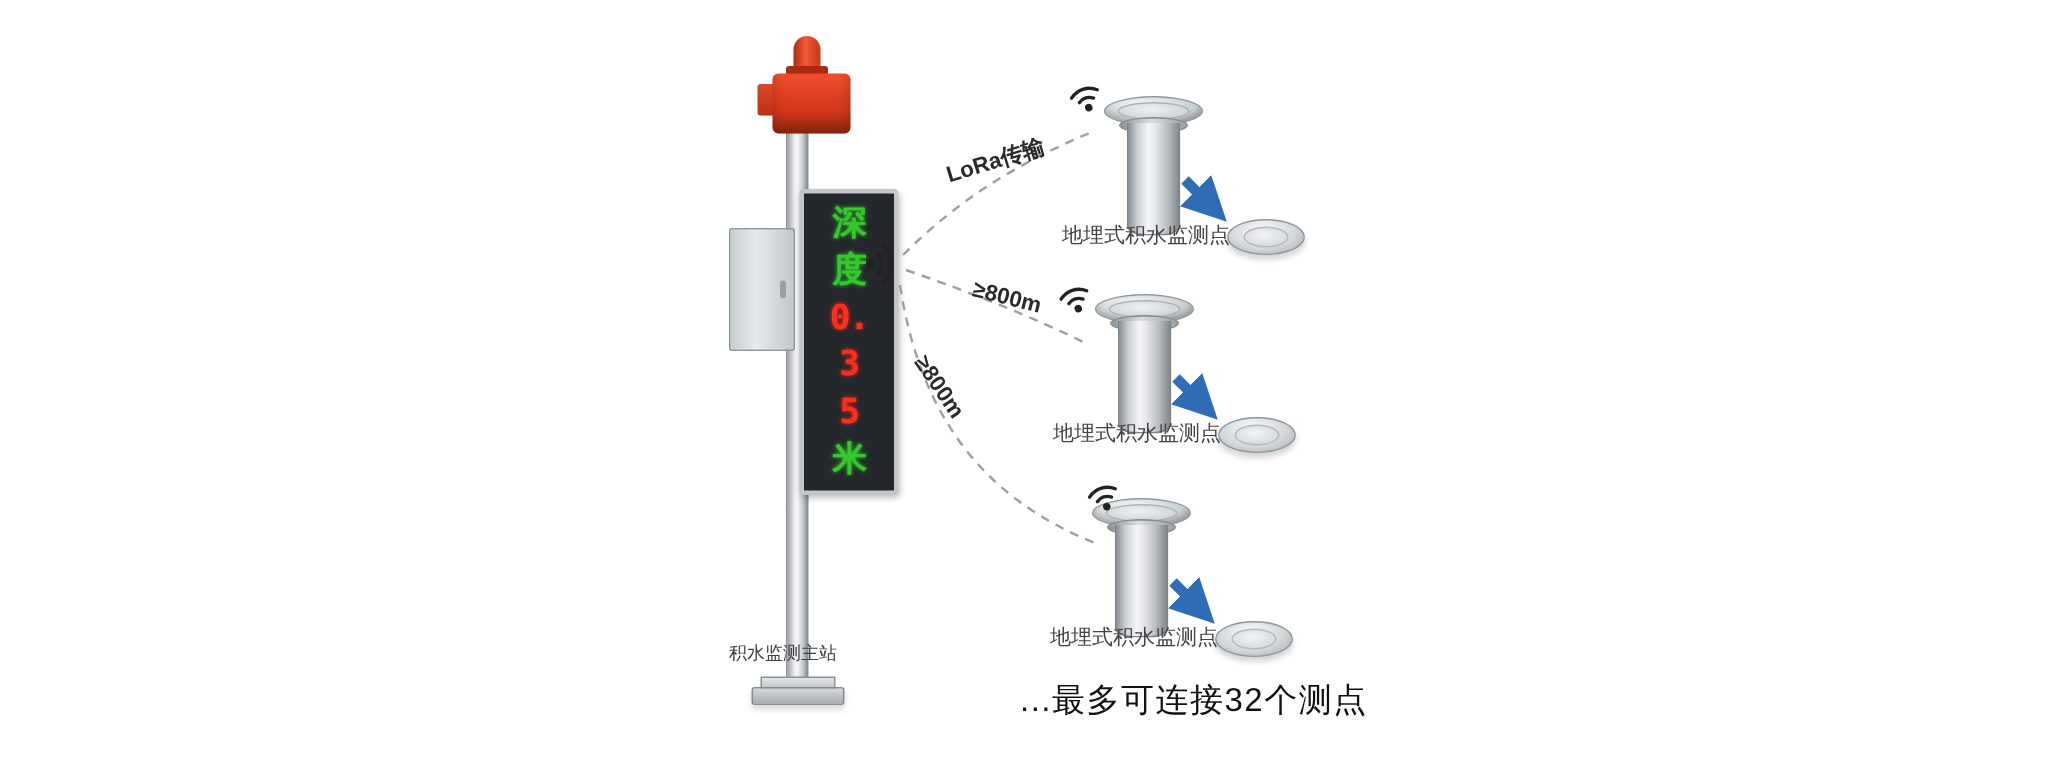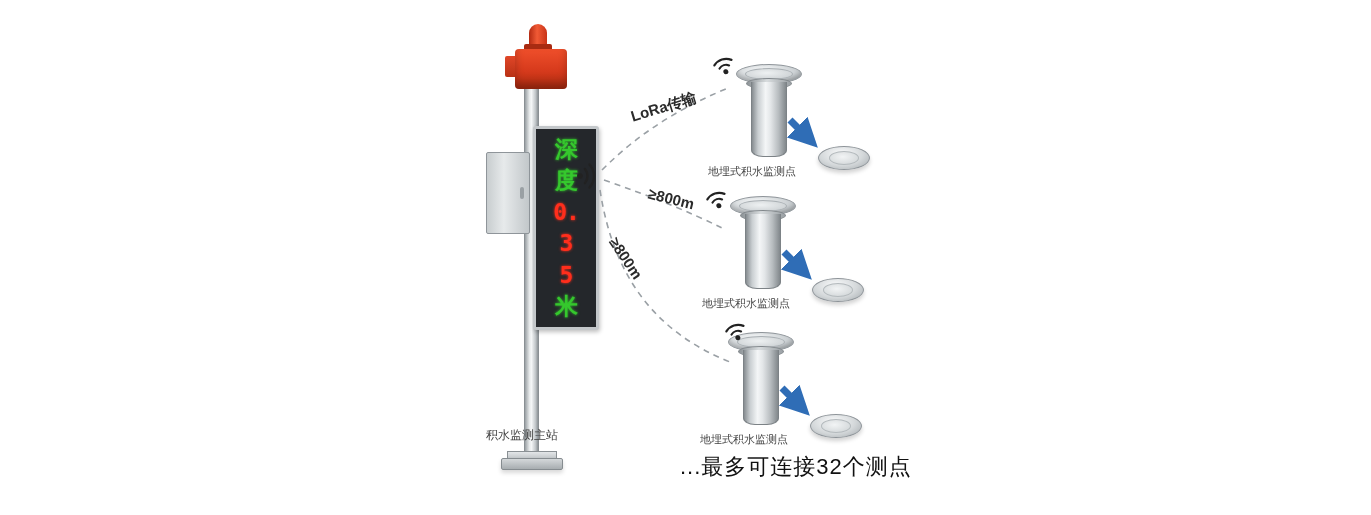--- a/index.html
+++ b/index.html
@@ -65,21 +65,21 @@
   .neck-ring{position:absolute;left:46px;top:30px;width:44px;height:9px;border-radius:50%;
     background:linear-gradient(90deg,#8d9397,#d8dcde 45%,#9aa0a4);border:1px solid #82888c;}
   .cyl-body{position:absolute;left:51px;top:34px;width:34px;height:74px;
     background:linear-gradient(90deg,#878d91,#c9ced1 18%,#f4f6f7 40%,#e3e6e8 55%,#b7bcbf 78%,#82888c);
     border:1px solid #7c8286;border-top:none;border-radius:0 0 12px 12px / 0 0 7px 7px;}
   .disc{position:absolute;left:118px;top:98px;width:50px;height:22px;border-radius:50%;
     background:radial-gradient(ellipse at 45% 32%,#fbfcfd,#d4d8da 55%,#a3a9ad);
     border:1px solid #8f959a;box-shadow:0 3px 4px rgba(0,0,0,.18);}
   .disc-inner{position:absolute;left:10px;top:4px;right:10px;bottom:4px;border-radius:50%;
     border:1px solid #b4babd;background:radial-gradient(ellipse at 45% 40%,#f2f4f5,#cdd2d4);}
-  .sensor-label{position:absolute;left:8px;top:116px;width:150px;font-size:11px;color:#444;white-space:nowrap;}
+  .sensor-label{position:absolute;left:8px;top:100px;width:150px;font-size:14px;color:#444;white-space:nowrap;}
 
   .g1{left:700px;top:48px;}
   .g2{left:694px;top:180px;}
   .g3{left:692px;top:316px;}
 
   
   .caption{position:absolute;left:680px;top:452px;font-size:22px;font-weight:500;color:#111;
     letter-spacing:1px;z-index:7;text-align:right;}
 </style>
 </head>

